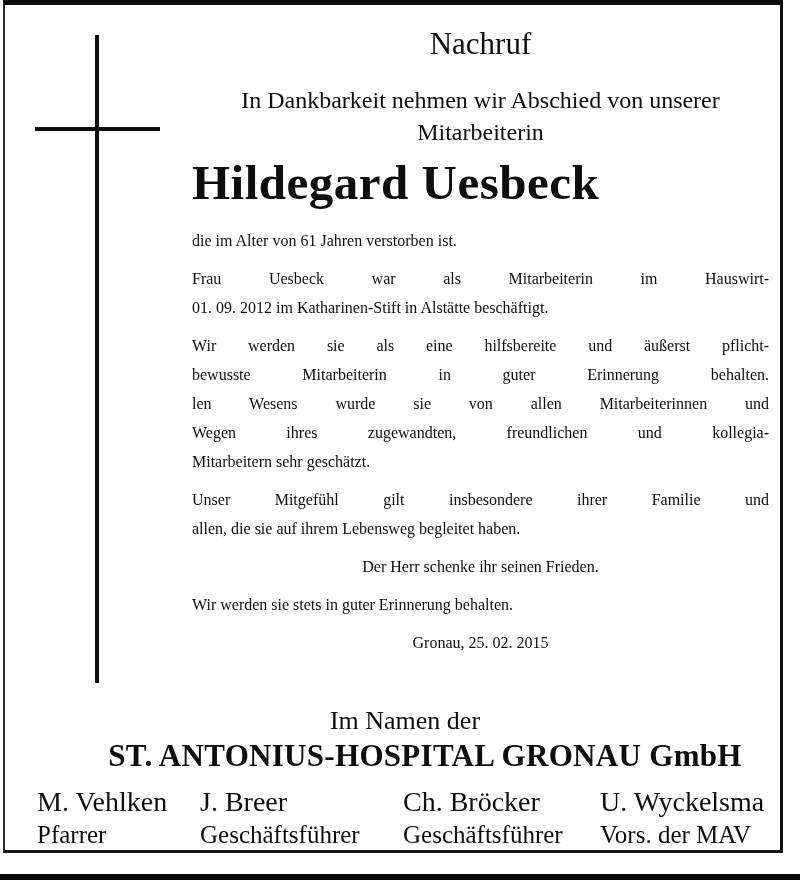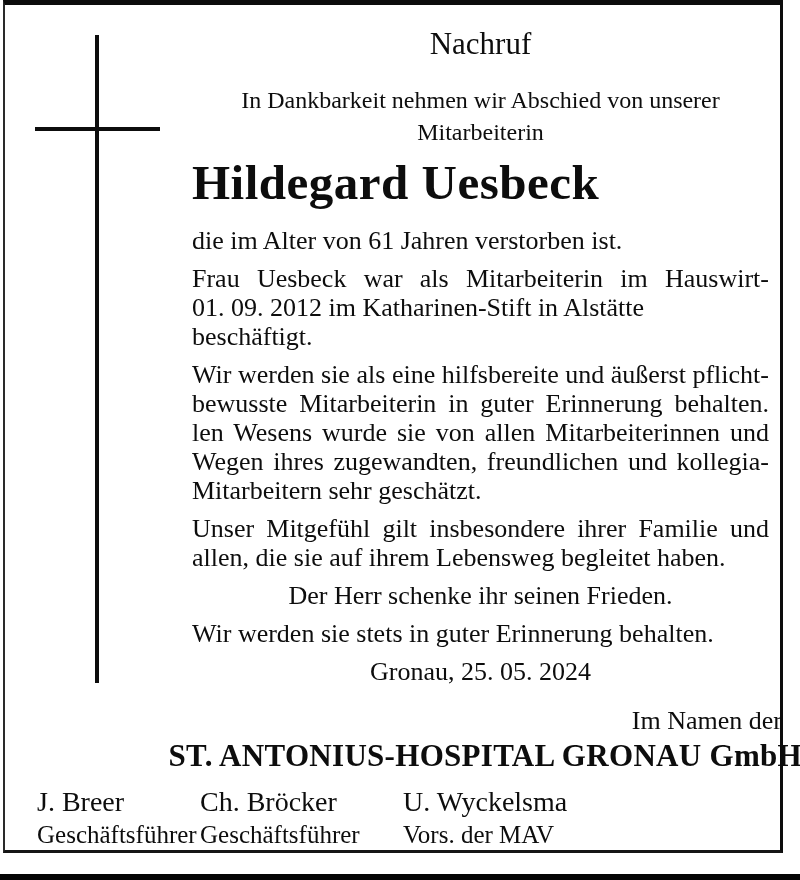--- a/index.html
+++ b/index.html
@@ -55,28 +55,28 @@
   .deceased-name {
     top: 154px;
     font-size: 49px;
     font-weight: bold;
     line-height: 58px;
     letter-spacing: 0.5px;
     white-space: nowrap;
   }
   .body-text {
     top: 226px;
-    font-size: 26px;
+    font-size: 16px;
     line-height: 29px;
   }
   .para { margin-bottom: 9px; }
   .line { width: 100%; }
   .just { text-align: justify; text-align-last: justify; }
   .centered-line { text-align: center; }
-  .full { position: absolute; left: 2px; width: 780px; text-align: right; }
+  .full { position: absolute; left: 15px; width: 780px; text-align: center; }
   .in-namen {
     top: 706px;
     font-size: 26px;
     line-height: 30px;
   }
   .org-name {
     top: 737px;
     font-size: 31px;
     font-weight: bold;
     line-height: 38px;
@@ -136,27 +136,31 @@
     <div class="line">Mitarbeitern sehr geschätzt.</div>
   </div>
   <div class="para">
     <div class="line just">Unser Mitgefühl gilt insbesondere ihrer Familie und</div>
     <div class="line">allen, die sie auf ihrem Lebensweg begleitet haben.</div>
   </div>
   <div class="para centered-line">Der Herr schenke ihr seinen Frieden.</div>
   <div class="para">
     <div class="line">Wir werden sie stets in guter Erinnerung behalten.</div>
   </div>
-  <div class="para centered-line">Gronau, 25. 05. 2024</div>
+  <div class="para centered-line">Gronau, 25. 02. 2015</div>
 </div>
 
 <div class="full in-namen">Im Namen der</div>
 <div class="full org-name">ST. ANTONIUS-HOSPITAL GRONAU GmbH</div>
 
 <div class="signatures">
+  <div>
+    <div class="sig-name">M. Vehlken</div>
+    <div class="sig-role">Pfarrer</div>
+  </div>
   <div>
     <div class="sig-name">J. Breer</div>
     <div class="sig-role">Geschäftsführer</div>
   </div>
   <div>
     <div class="sig-name">Ch. Bröcker</div>
     <div class="sig-role">Geschäftsführer</div>
   </div>
   <div>
     <div class="sig-name">U. Wyckelsma</div>

